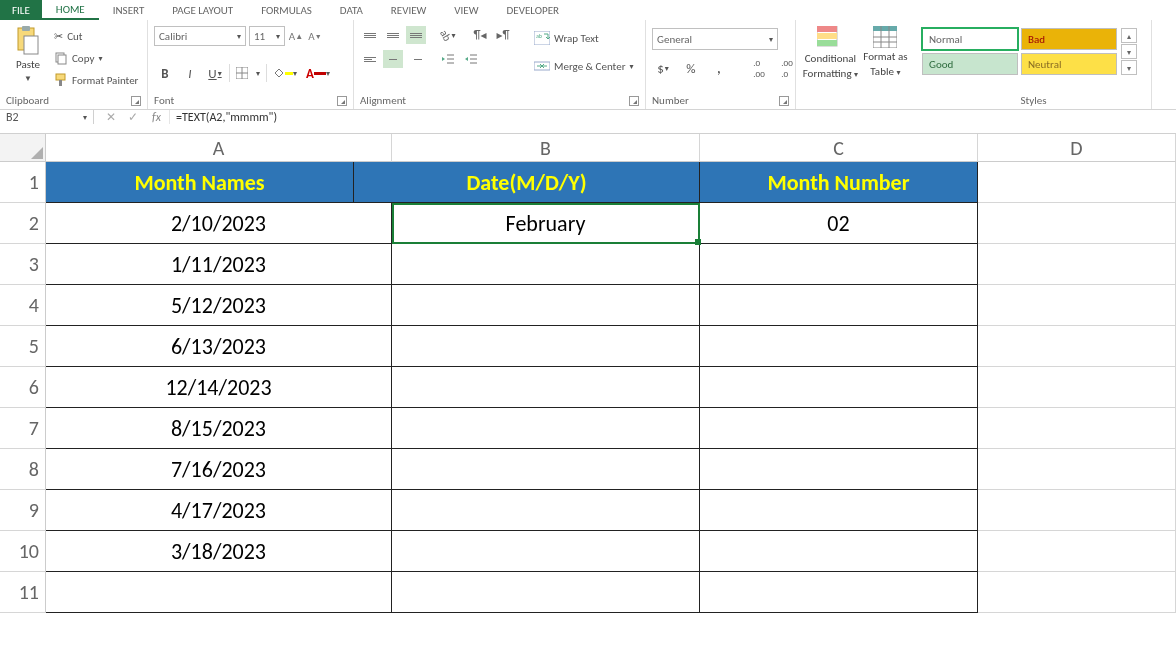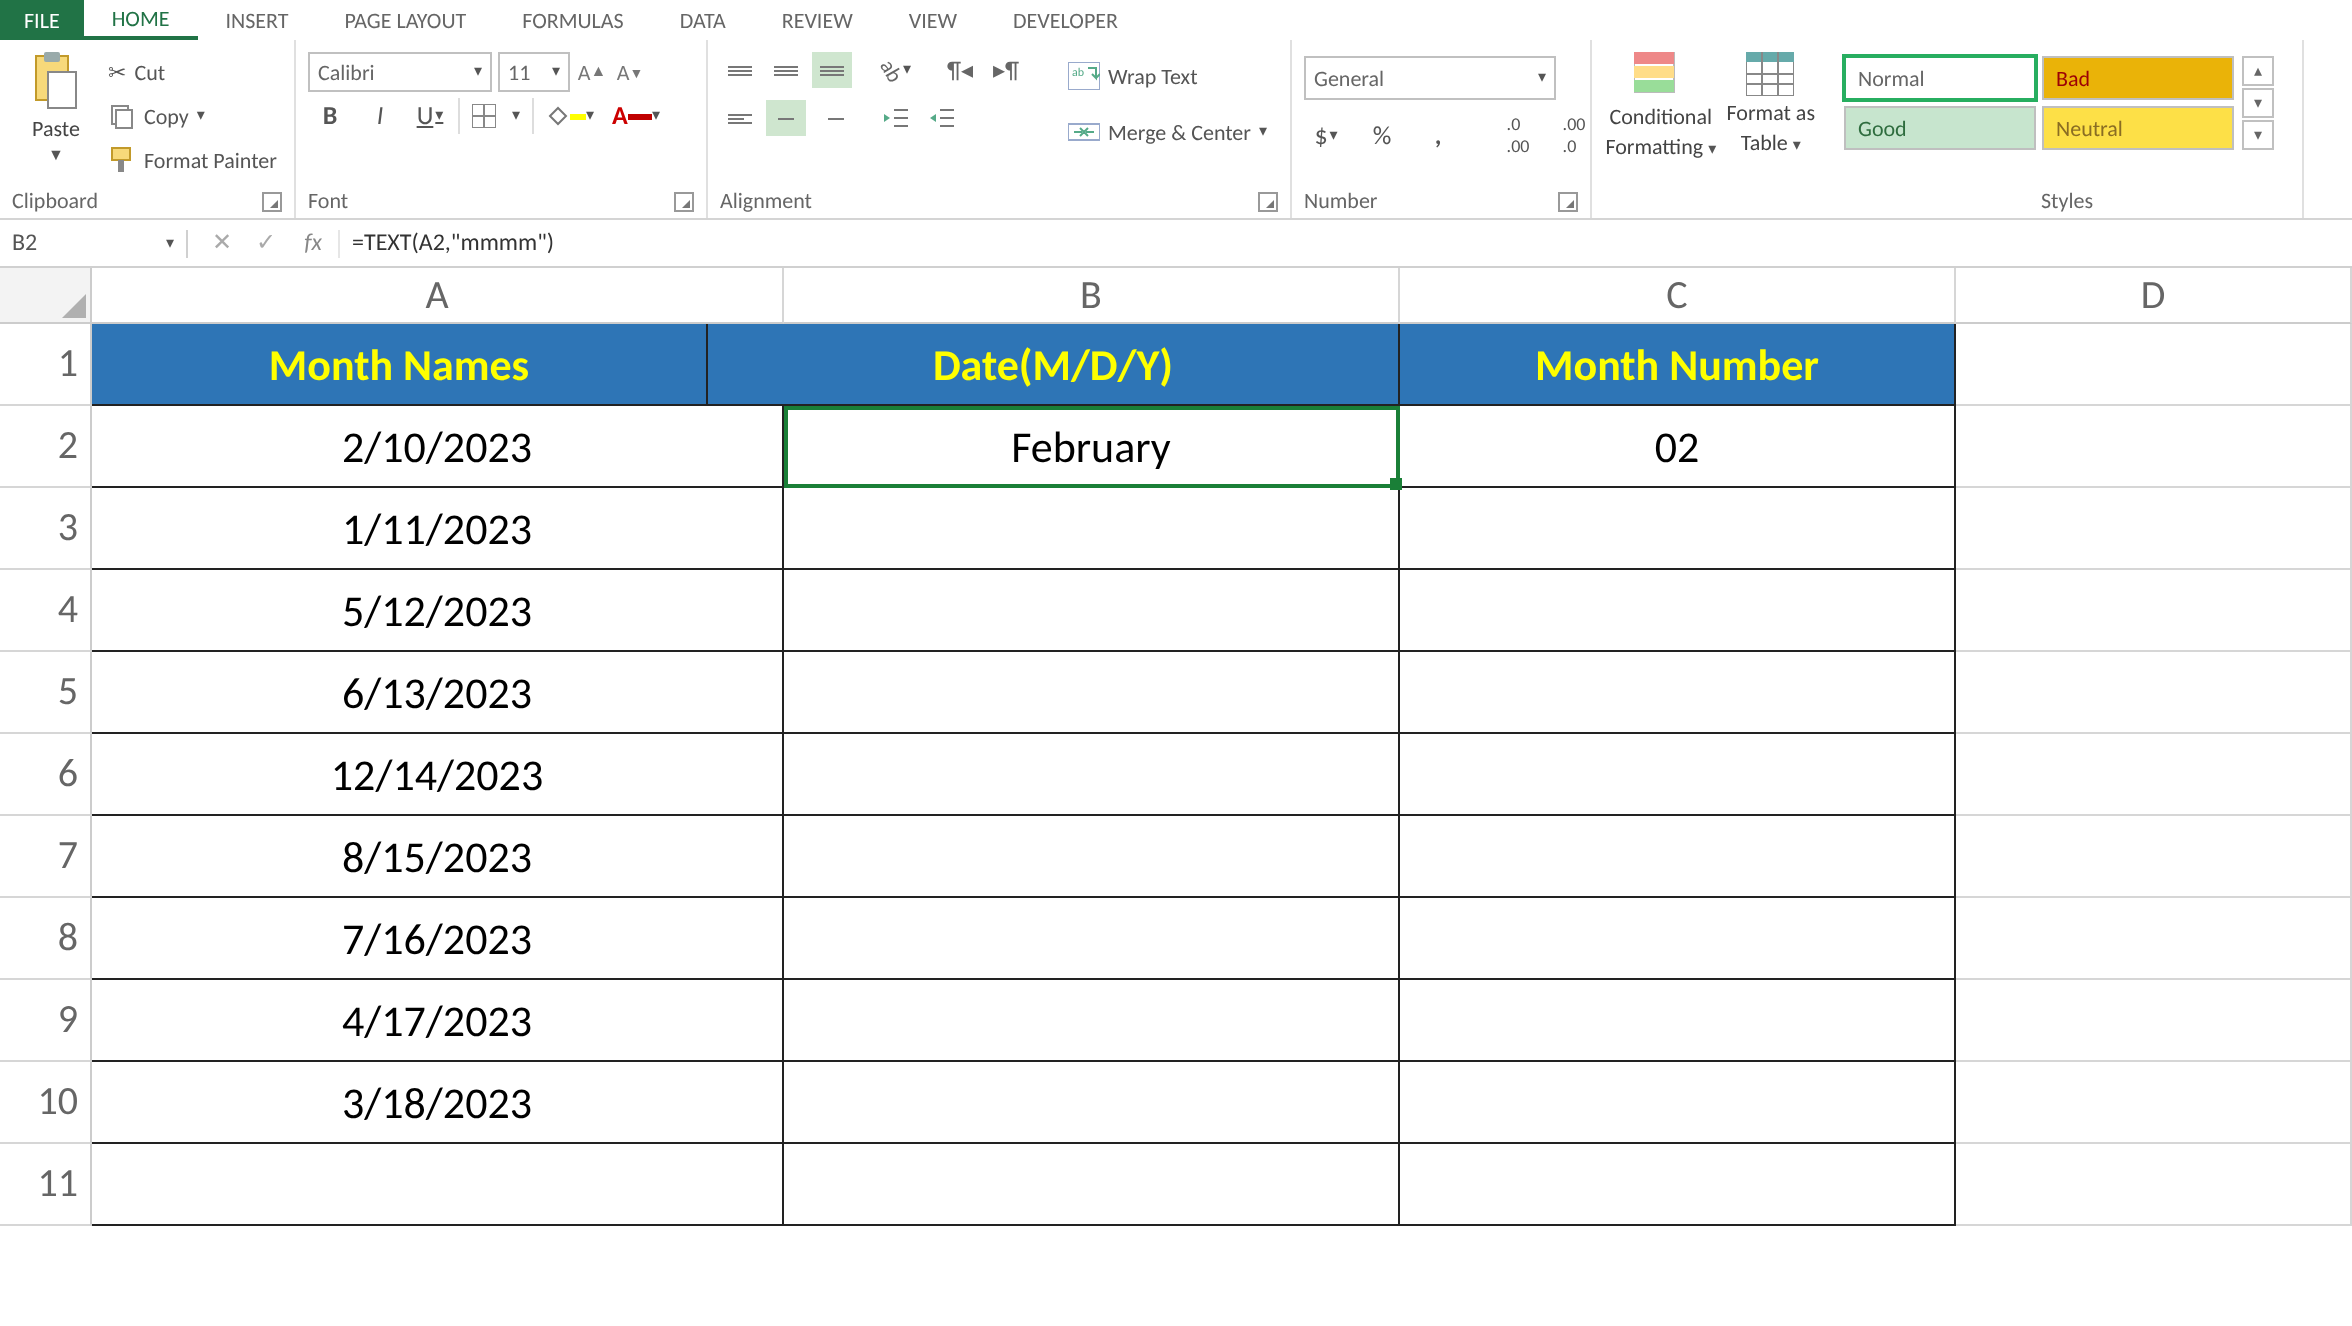--- a/index.html
+++ b/index.html
@@ -43,21 +43,21 @@
 
   .style-cell { width:96px; height:22px; border:1px solid #bfbfbf; font-size:11px; padding:0 6px; display:flex; align-items:center;}
   .style-cell.normal{ background:#fff; outline:2px solid #27ae60; outline-offset:-1px;}
   .style-cell.bad{ background:#eab308; color:#9c0006;}
   .style-cell.good{ background:#c7e5ce; color:#2e6c3e;}
   .style-cell.neutral{ background:#fde047; color:#8a6d23;}
   .style-nav { width:16px; display:flex; flex-direction:column; gap:1px;}
   .style-nav div{ height:15px; border:1px solid #c0c0c0; display:flex; align-items:center; justify-content:center; font-size:8px;}
 
   
-  .fbar { display:flex; align-items:center; height:24px; border-bottom:1px solid #d0d0d0; font-size:12px;}
+  .fbar { display:flex; align-items:flex-start; height:24px; border-bottom:1px solid #d0d0d0; font-size:12px;}
   .namebox { width:94px; border-right:1px solid #d0d0d0; display:flex; align-items:center; padding:0 6px; justify-content:space-between; color:#555;}
   .fctl { width:22px; display:flex; align-items:center; justify-content:center; color:#aaa;}
   .fx { width:26px; display:flex; align-items:center; justify-content:center; font-style:italic; color:#888; border-right:1px solid #e6e6e6;}
   .finput { flex:1; padding:0 6px; display:flex; align-items:center; color:#333;}
 
   
   .sheet { position:relative; }
   .colheads { display:flex; height:28px; }
   .rowhead-corner { width:46px; border-right:1px solid #ccc; border-bottom:1px solid #ccc; background:#f3f3f3; position:relative;}
   .rowhead-corner::after{ content:""; position:absolute; right:2px; bottom:2px; border:6px solid transparent; border-right-color:#b0b0b0; border-bottom-color:#b0b0b0;}
@@ -133,21 +133,21 @@
         </div>
       </div>
     </div>
     <div class="group-label">
         <span>Clipboard</span>
         <span class="dlaunch"></span>
       </div>
   </div>
 
   <div class="group" style="width:206px;">
-    <div class="group-body col" style="gap:2px; padding-top:4px;">
+    <div class="group-body col" style="gap:17px; padding-top:4px;">
       <div class="row">
         <div class="fontname">
             <span>Calibri</span>
             <span class="dd">▾</span>
           </div>
         <div class="fontsize">
             <span>11</span>
             <span class="dd">▾</span>
           </div>
         <div class="inc">A<span style="font-size:8px;">▲</span></div>

